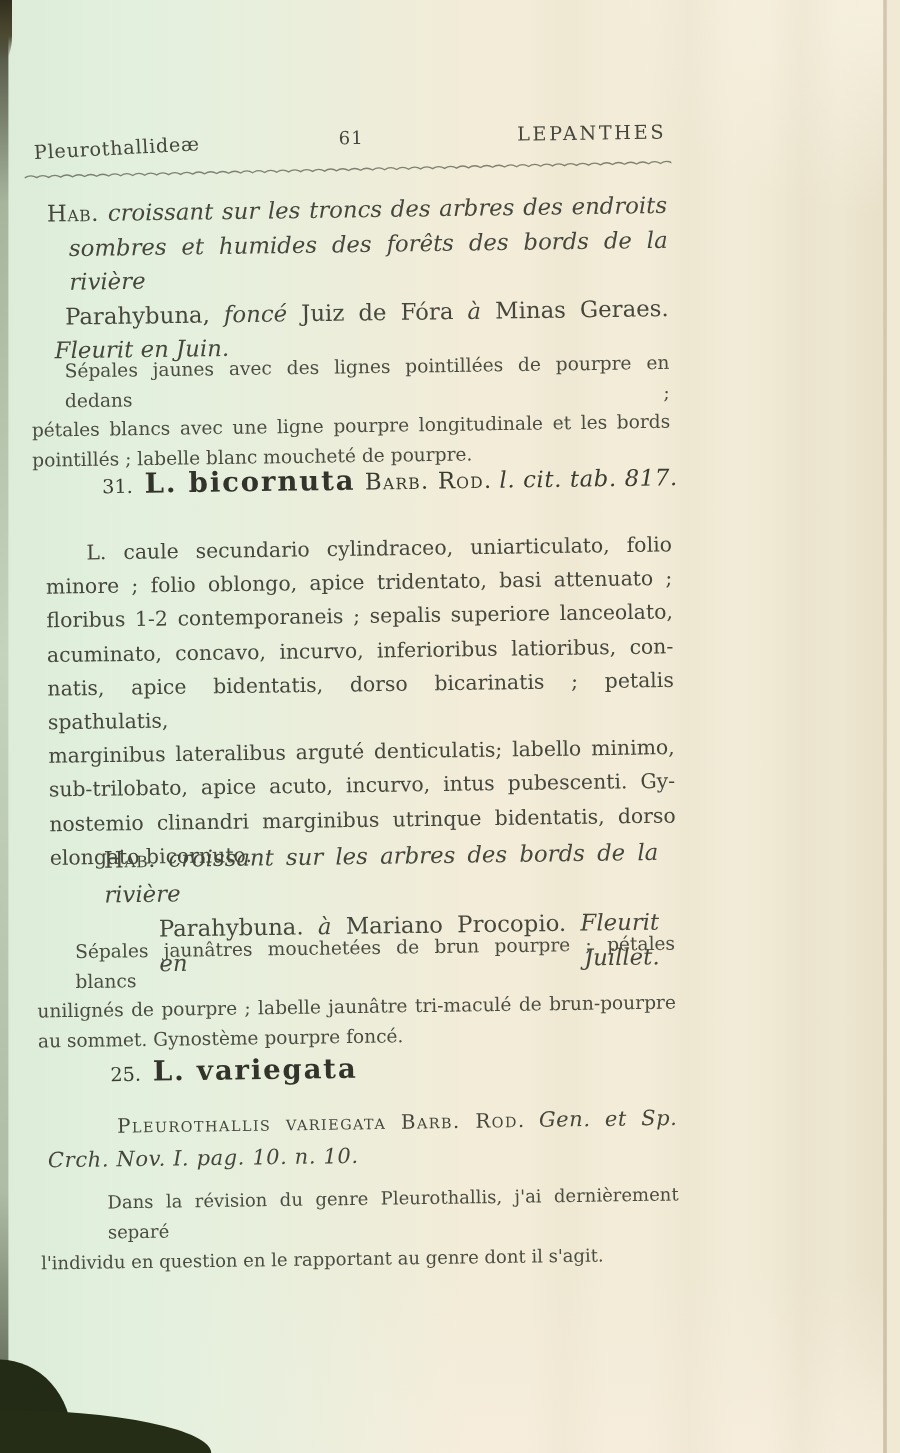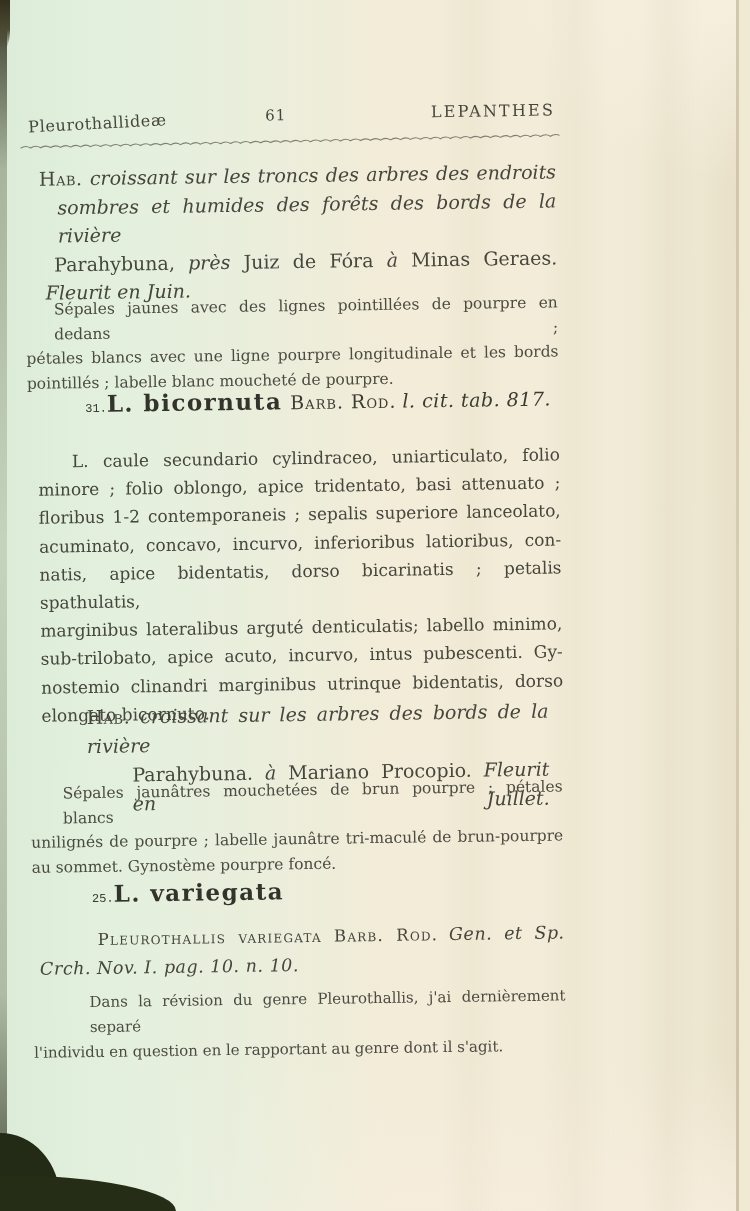--- a/index.html
+++ b/index.html
@@ -25,42 +25,42 @@
     background:#232a15;border-top-right-radius:100% 85%;}
   .seam-right{position:absolute;top:0;bottom:0;right:11px;width:3px;
     background:linear-gradient(180deg,#c9bda2,#d3c8ae 50%,#c4b89c);opacity:.8;}
   .strip-right{position:absolute;top:0;bottom:0;right:0;width:11px;background:#f0ead5;}
 
   
   .content{position:absolute;inset:0;transform:rotate(-0.8deg);color:#45463c;}
 
   .running-head{position:absolute;top:103px;left:35px;width:527px;height:26px;font-size:16px;}
   .rh-left{position:absolute;left:0;top:7px;transform:rotate(-2.2deg);letter-spacing:.6px;}
-  .rh-center{position:absolute;left:237px;top:2px;font-size:15px;letter-spacing:1px;}
+  .rh-center{position:absolute;left:254px;top:2px;font-size:15px;letter-spacing:1px;}
   .rh-right{position:absolute;right:0;top:0;letter-spacing:2.2px;font-weight:500;}
 
   .rule{position:absolute;left:26px;top:133px;transform:rotate(-0.5deg);}
 
   .ln{white-space:normal;}
   .j{text-align:justify;text-align-last:justify;}
   .it{font-style:italic;}
   .rm{font-style:normal;}
   .sc{font-variant:small-caps;font-style:normal;letter-spacing:.5px;}
 
   .hab1{position:absolute;top:160px;left:45px;width:517px;font-size:19px;line-height:28.5px;font-style:italic;}
   .hab2{position:absolute;top:699px;left:85px;width:462px;font-size:19px;line-height:29px;font-style:italic;}
   .desc{position:absolute;left:30px;width:532px;font-size:15.5px;line-height:24.5px;color:#4b4c41;}
   .desc1{top:293px;}
   .desc2{top:777px;left:28px;}
   .note{position:absolute;top:986px;left:28px;width:532px;font-size:15px;line-height:25px;color:#4b4c41;}
 
   .species-heading{position:absolute;left:88px;white-space:nowrap;color:#3a3b31;}
   .sp31{top:386px;}
   .sp32{top:876px;}
-  .num{font-size:12px;font-family:Liberation Mono, monospace;}
+  .num{font-size:16px;margin-right:10px;}
   .binom{font-weight:700;font-size:23px;letter-spacing:1.5px;color:#32332a;margin-right:8px;}
   .auth{font-variant:small-caps;font-size:19px;letter-spacing:1px;margin-right:6px;}
   .cit{font-style:italic;font-size:19px;letter-spacing:.5px;}
 
   .synonym{position:absolute;top:921px;left:35px;width:525px;font-size:16px;line-height:28px;}
   .syn-sc{font-variant:small-caps;letter-spacing:1.2px;font-size:16.5px;}
   .syn-it{font-style:italic;font-size:17.5px;letter-spacing:.5px;}
 
   
   .folds{position:absolute;inset:0;pointer-events:none;
@@ -83,21 +83,21 @@
       <span class="rh-right">LEPANTHES</span>
     </div>
 
     <svg class="rule" width="540" height="12" viewBox="0 0 540 12">
       <path fill="none" stroke="#6b6d5e" stroke-width="1.1" opacity="0.85" d="M1 8 q5 -3.2 10 0 q5 -3.2 10 0 q5 -3.2 10 0 q5 -3.2 10 0 q5 -3.2 10 0 q5 -3.2 10 0 q5 -3.2 10 0 q5 -3.2 10 0 q5 -3.2 10 0 q5 -3.2 10 0 q5 -3.2 10 0 q5 -3.2 10 0 q5 -3.2 10 0 q5 -3.2 10 0 q5 -3.2 10 0 q5 -3.2 10 0 q5 -3.2 10 0 q5 -3.2 10 0 q5 -3.2 10 0 q5 -3.2 10 0 q5 -3.2 10 0 q5 -3.2 10 0 q5 -3.2 10 0 q5 -3.2 10 0 q5 -3.2 10 0 q5 -3.2 10 0 q5 -3.2 10 0 q5 -3.2 10 0 q5 -3.2 10 0 q5 -3.2 10 0 q5 -3.2 10 0 q5 -3.2 10 0 q5 -3.2 10 0 q5 -3.2 10 0 q5 -3.2 10 0 q5 -3.2 10 0 q5 -3.2 10 0 q5 -3.2 10 0 q5 -3.2 10 0 q5 -3.2 10 0 q5 -3.2 10 0 q5 -3.2 10 0 q5 -3.2 10 0 q5 -3.2 10 0 q5 -3.2 10 0 q5 -3.2 10 0 q5 -3.2 10 0 q5 -3.2 10 0 q5 -3.2 10 0 q5 -3.2 10 0 q5 -3.2 10 0 q5 -3.2 10 0 q5 -3.2 10 0 q5 -3.2 10 0"></path>
     </svg>
 
     <div class="hab1">
       <div class="ln j"><span class="sc">Hab.</span> <span class="it">croissant sur les troncs des arbres des endroits</span></div>
       <div class="ln j" style="margin-left:18px">sombres et humides des forêts des bords de la rivière</div>
-      <div class="ln j" style="margin-left:14px"><span class="rm">Parahybuna,</span> <span class="it">près</span> <span class="rm">Juiz de Fóra</span> <span class="it">à</span> <span class="rm">Minas Geraes.</span></div>
+      <div class="ln j" style="margin-left:14px"><span class="rm">Parahybuna,</span> <span class="it">foncé</span> <span class="rm">Juiz de Fóra</span> <span class="it">à</span> <span class="rm">Minas Geraes.</span></div>
       <div class="ln" style="margin-left:5px">Fleurit en Juin.</div>
     </div>
 
     <div class="desc desc1">
       <div class="ln j" style="margin-left:28px">Sépales jaunes avec des lignes pointillées de pourpre en dedans ;</div>
       <div class="ln j">pétales blancs avec une ligne pourpre longitudinale et les bords</div>
       <div class="ln">pointillés ; labelle blanc moucheté de pourpre.</div>
     </div>
 
     <div class="species-heading sp31">

